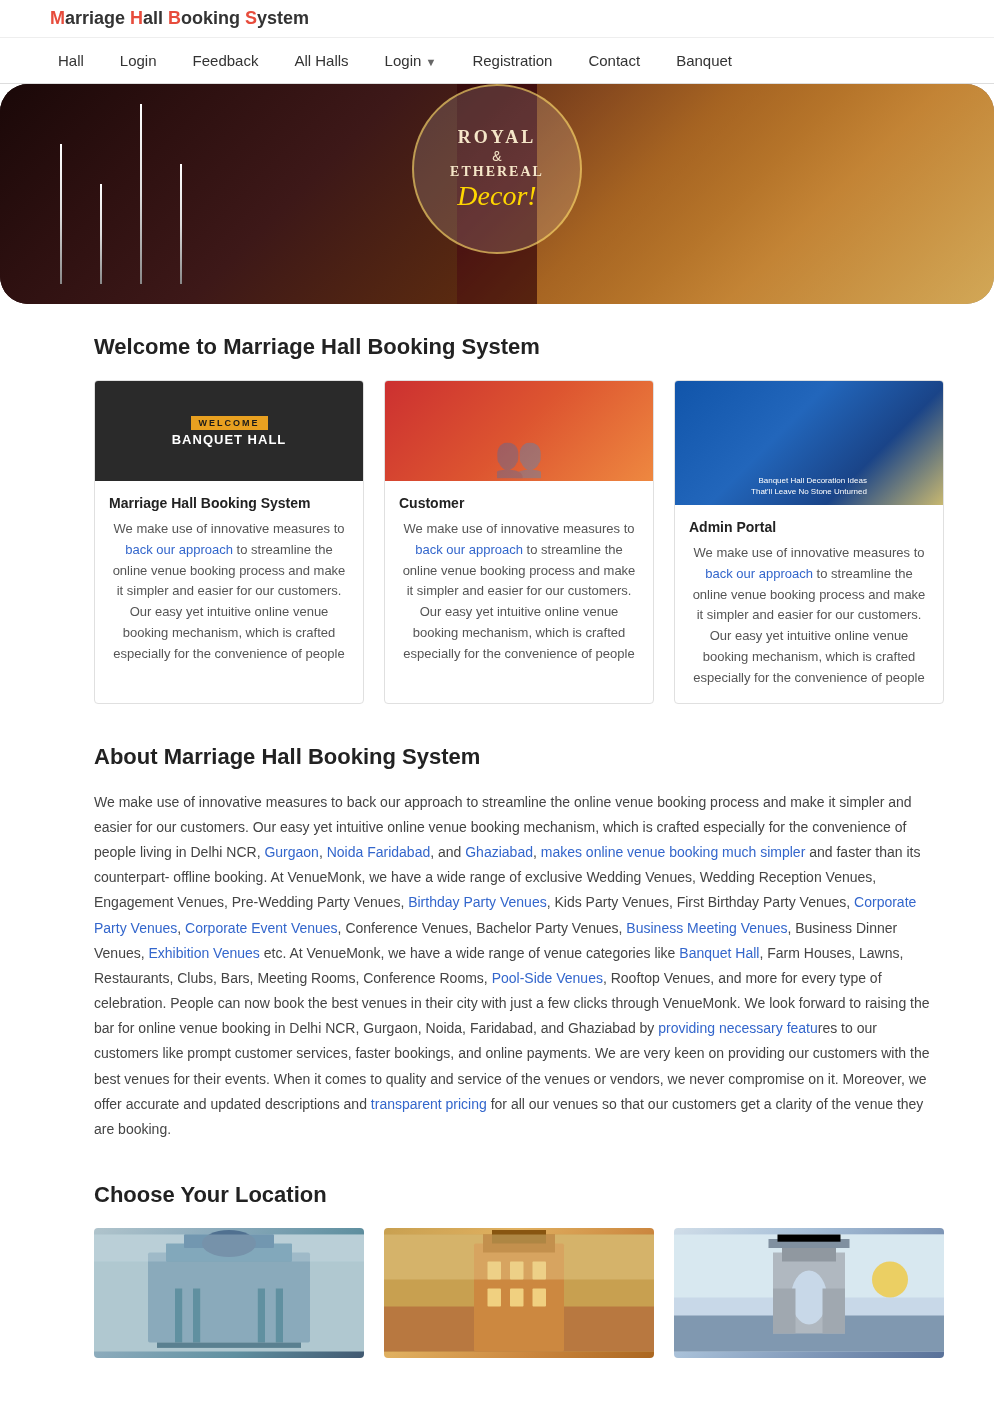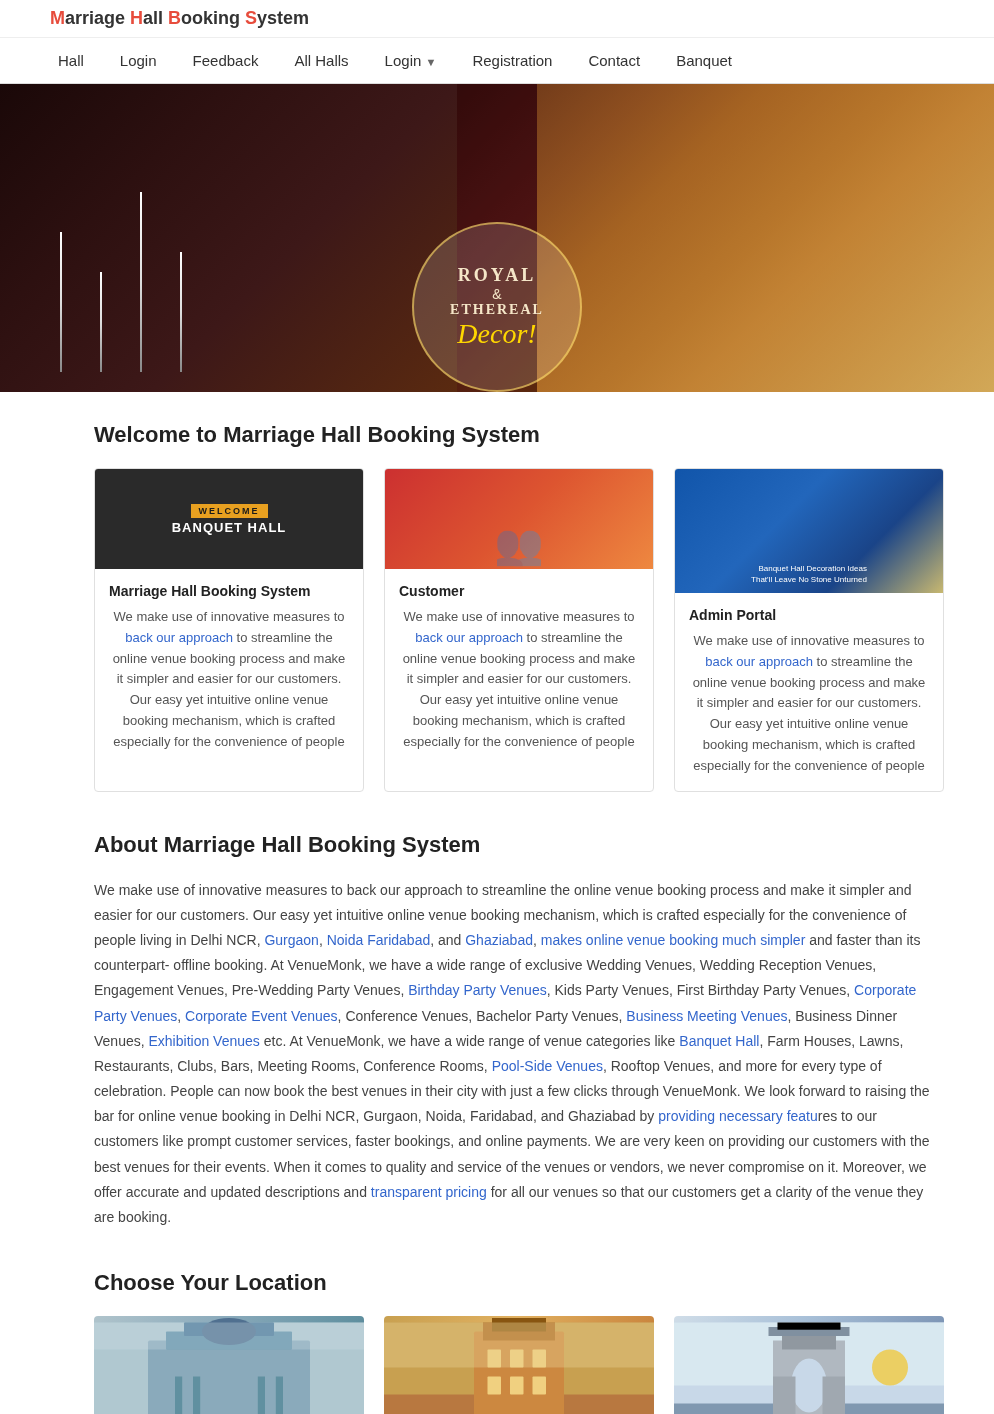--- a/index.html
+++ b/index.html
@@ -16,27 +16,28 @@
       color: #333;
       font-size: 15px;
     }
     .login-dropdown { position: relative; display: inline-block; }
     .login-dropdown a { padding: 14px 18px; }
     .login-arrow { font-size: 11px; color: #666; }
 
     
     .hero {
       width: 100%;
-      height: 308px;
+      height: 220px;
       background: linear-gradient(135deg, #1a0a0a 0%, #3d0c0c 30%, #6b1a1a 50%, #8b4513 70%, #c8a060 100%);
       position: relative;
       overflow: hidden;
       display: flex;
-      align-items: flex-end;
-      justify-content: center;
+      align-items: flex-start;
+      justify-content: center;
+      border-radius: 28px;
     }
     .hero-overlay {
       position: absolute;
       top: 0; left: 0; right: 0; bottom: 0;
       background: rgba(0,0,0,0.3);
     }
     .hero-badge {
       position: relative;
       z-index: 2;
       background: rgba(255,255,255,0.15);

